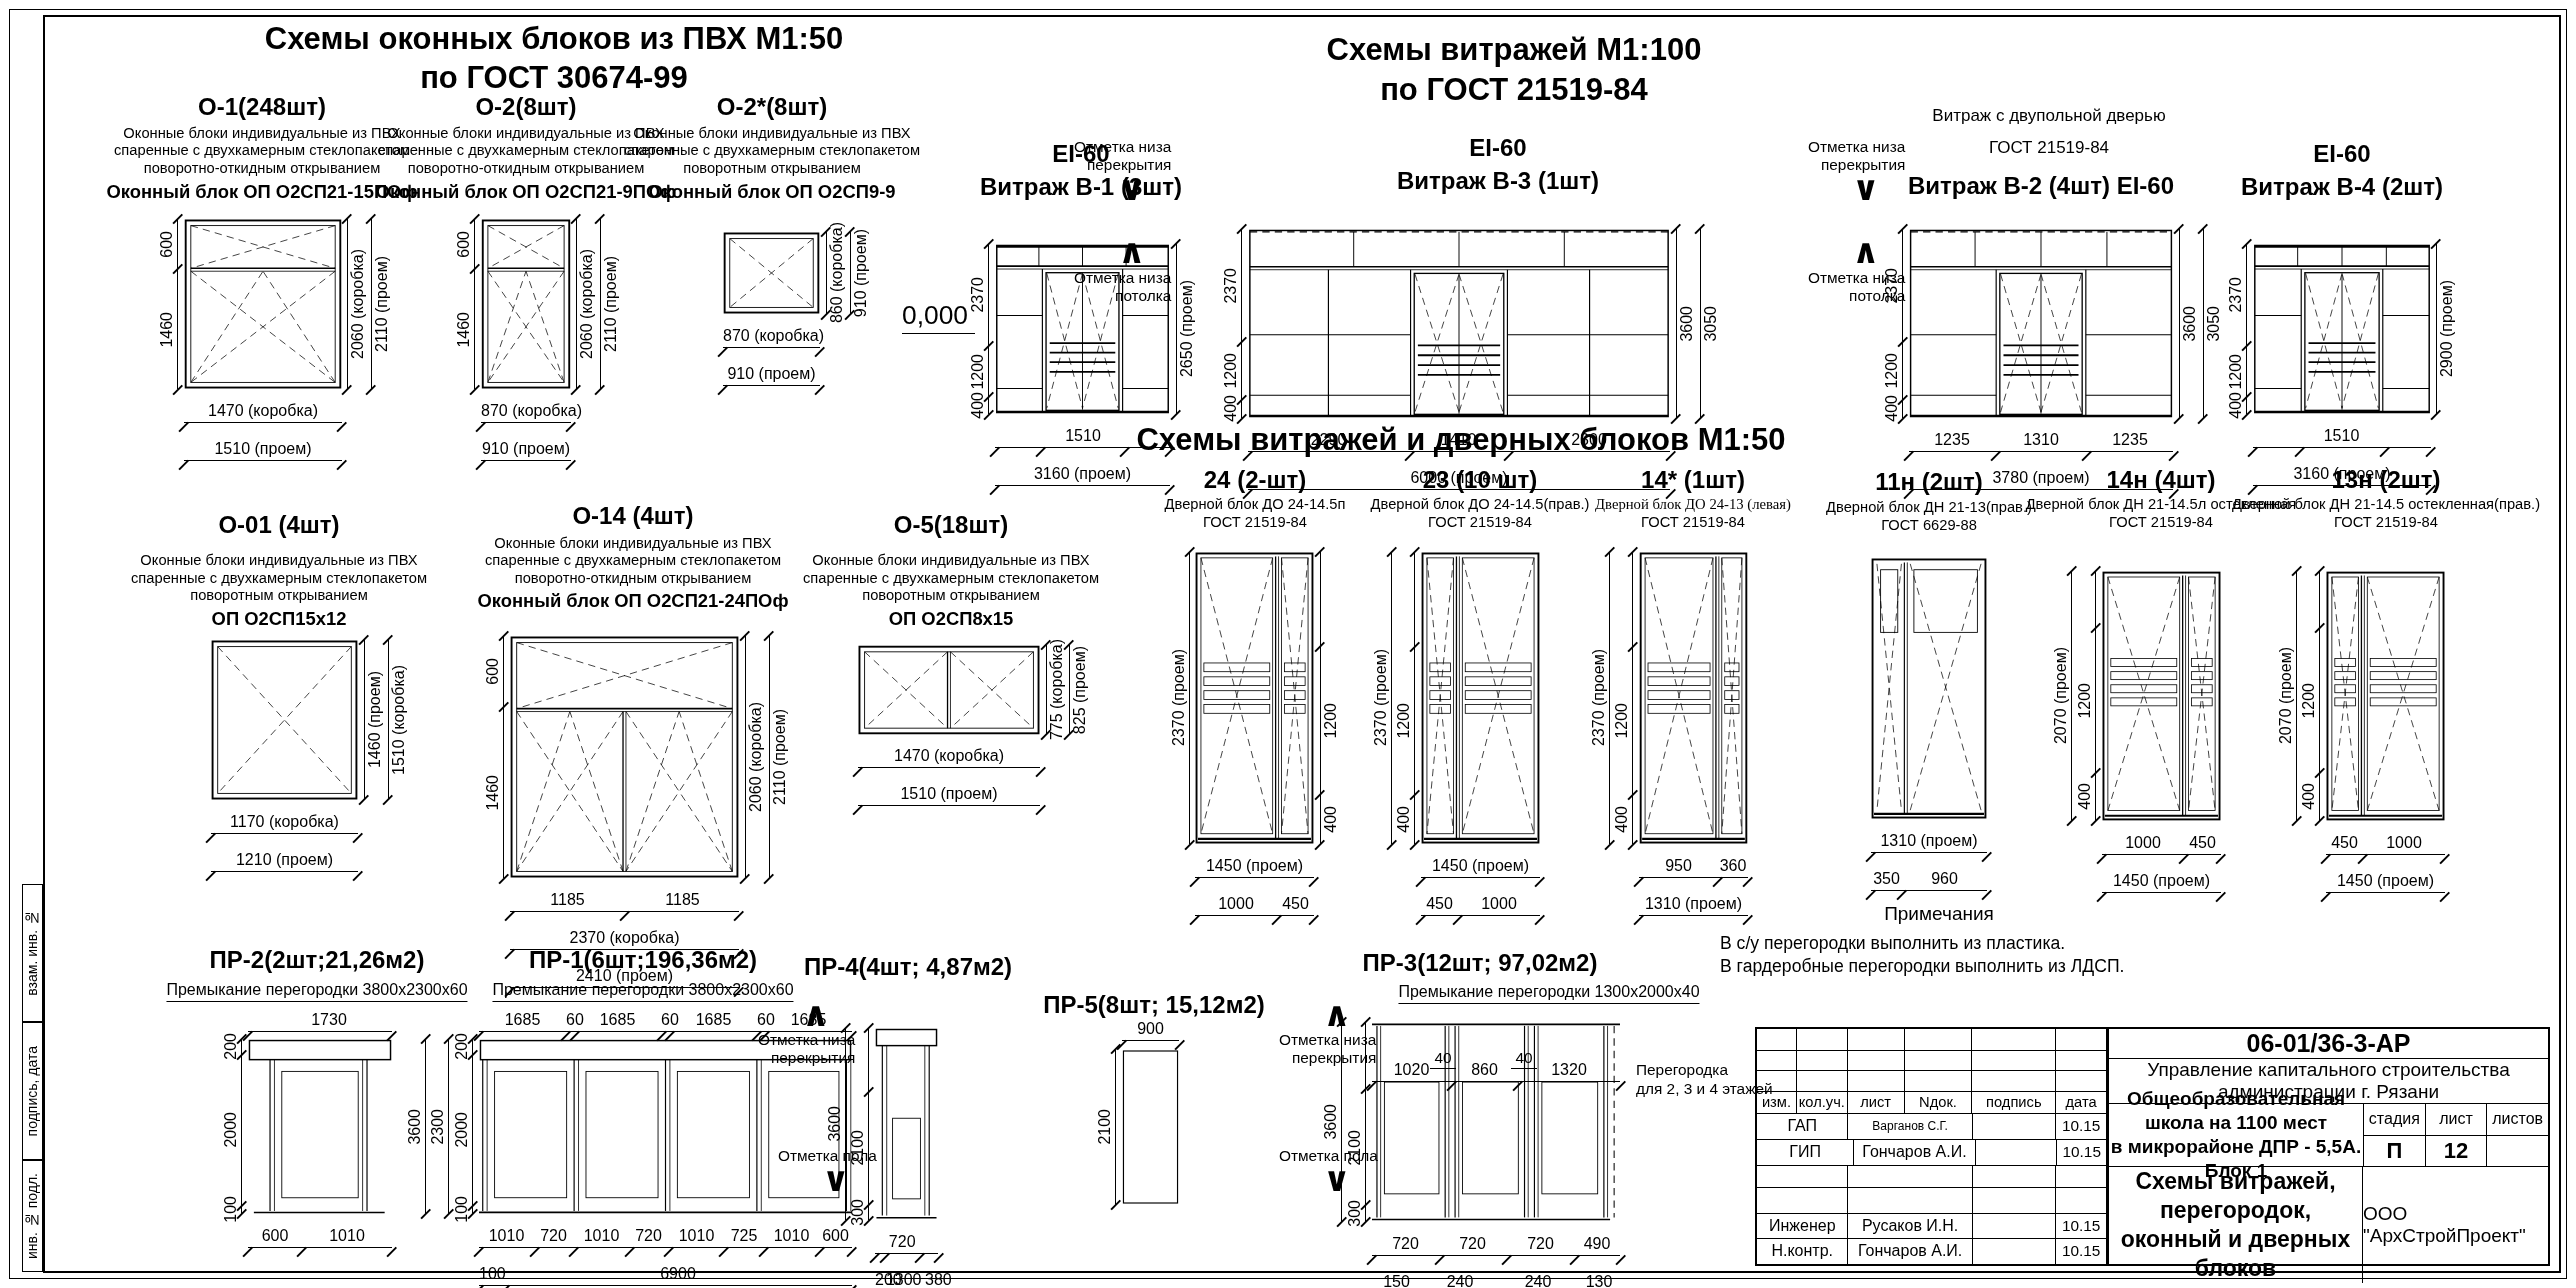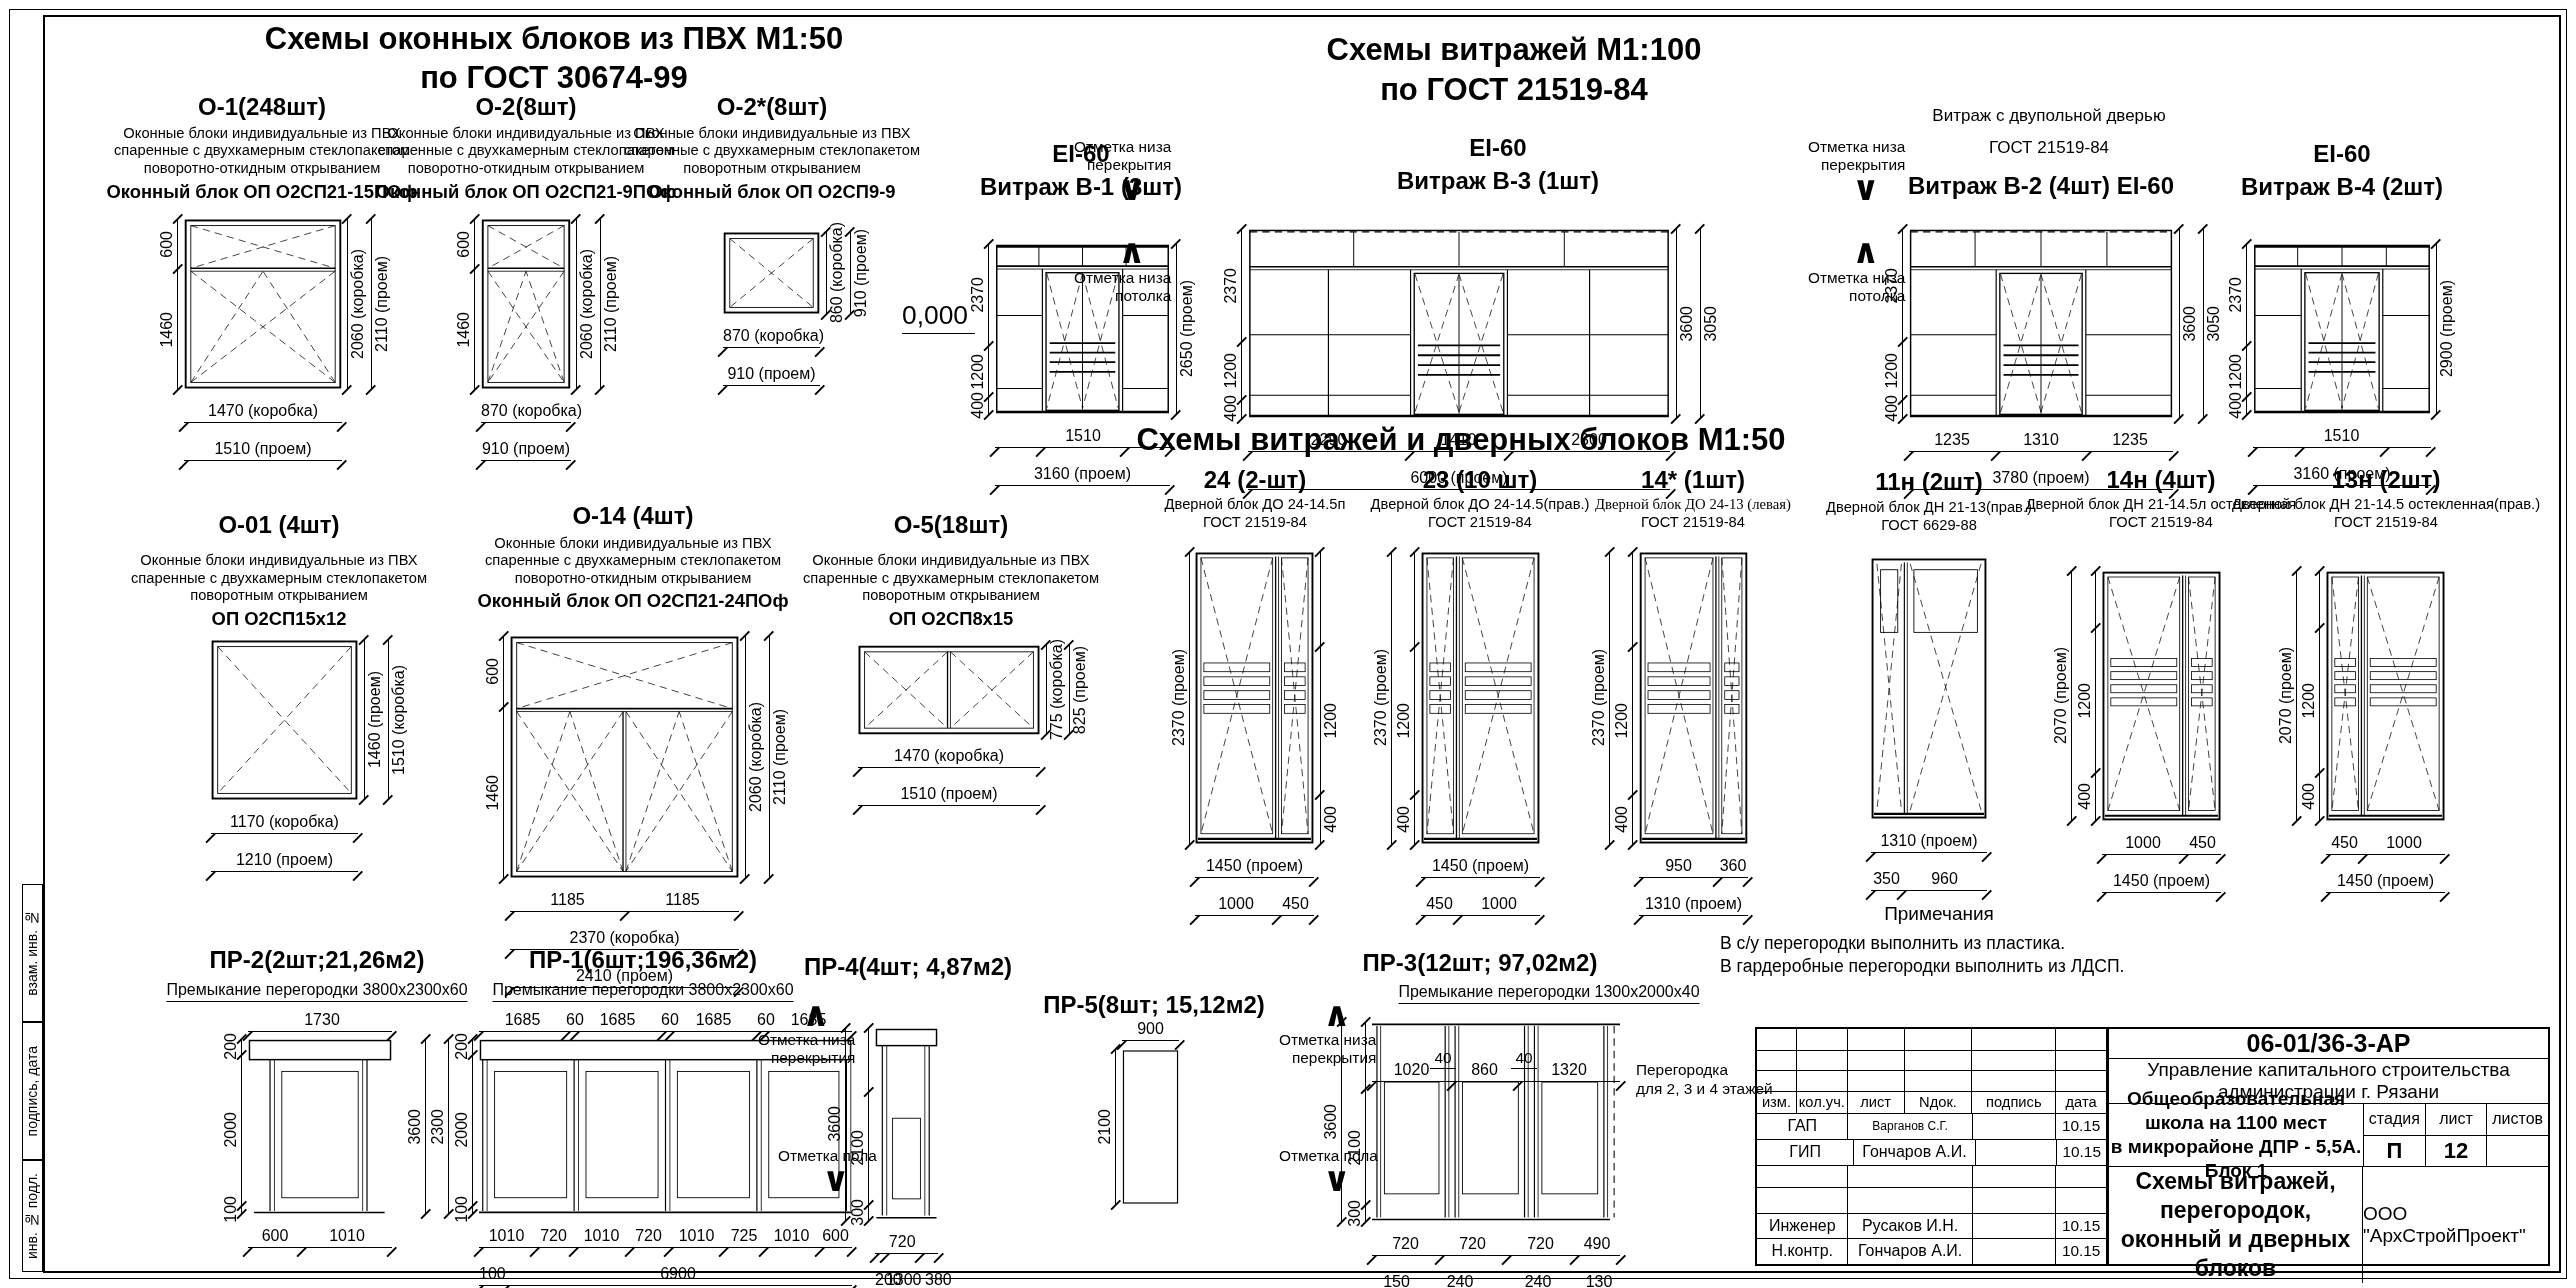--- a/index.html
+++ b/index.html
@@ -1111,21 +1111,21 @@
       </div>
       <div class="tick" style="left: 15.4px; top: 166px; bottom: auto;"></div>
       <div style="position: absolute; top: 167px; height: 7.6px; left: 0px; right: 0px; display: flex; align-items: center; justify-content: center;">
         <span class="vdim">100</span>
       </div>
       <div class="tick" style="left: 15.4px; top: 174px; bottom: auto;"></div>
     </div>
     <div style="position: absolute; left: 248px; top: 1010px; width: 144px; height: 22px;">
       <div style="position: absolute; left: 0px; right: 0px; bottom: 0px; border-top: 1.1px solid rgb(0, 0, 0);"></div>
       <div class="tick" style="left: -6.6px; bottom: -4.4px;"></div>
-      <div class="dimtxt" style="left: 2px; width: 144px; bottom: 2.9px; text-align: center;">1730</div>
+      <div class="dimtxt" style="left: 9px; width: 144px; bottom: 2.9px; text-align: center;">1730</div>
       <div class="tick" style="left: 137px; bottom: -4.4px;"></div>
     </div>
     <div style="position: absolute; left: 248px; top: 1226px; width: 144px; height: 22px;">
       <div style="position: absolute; left: 0px; right: 0px; bottom: 0px; border-top: 1.1px solid rgb(0, 0, 0);"></div>
       <div class="tick" style="left: -6.6px; bottom: -4.4px;"></div>
       <div class="dimtxt" style="left: 0px; width: 54px; bottom: 2.9px; text-align: center;">600</div>
       <div class="tick" style="left: 47px; bottom: -4.4px;"></div>
       <div class="dimtxt" style="left: 54px; width: 90px; bottom: 2.9px; text-align: center;">1010</div>
       <div class="tick" style="left: 137px; bottom: -4.4px;"></div>
     </div>

